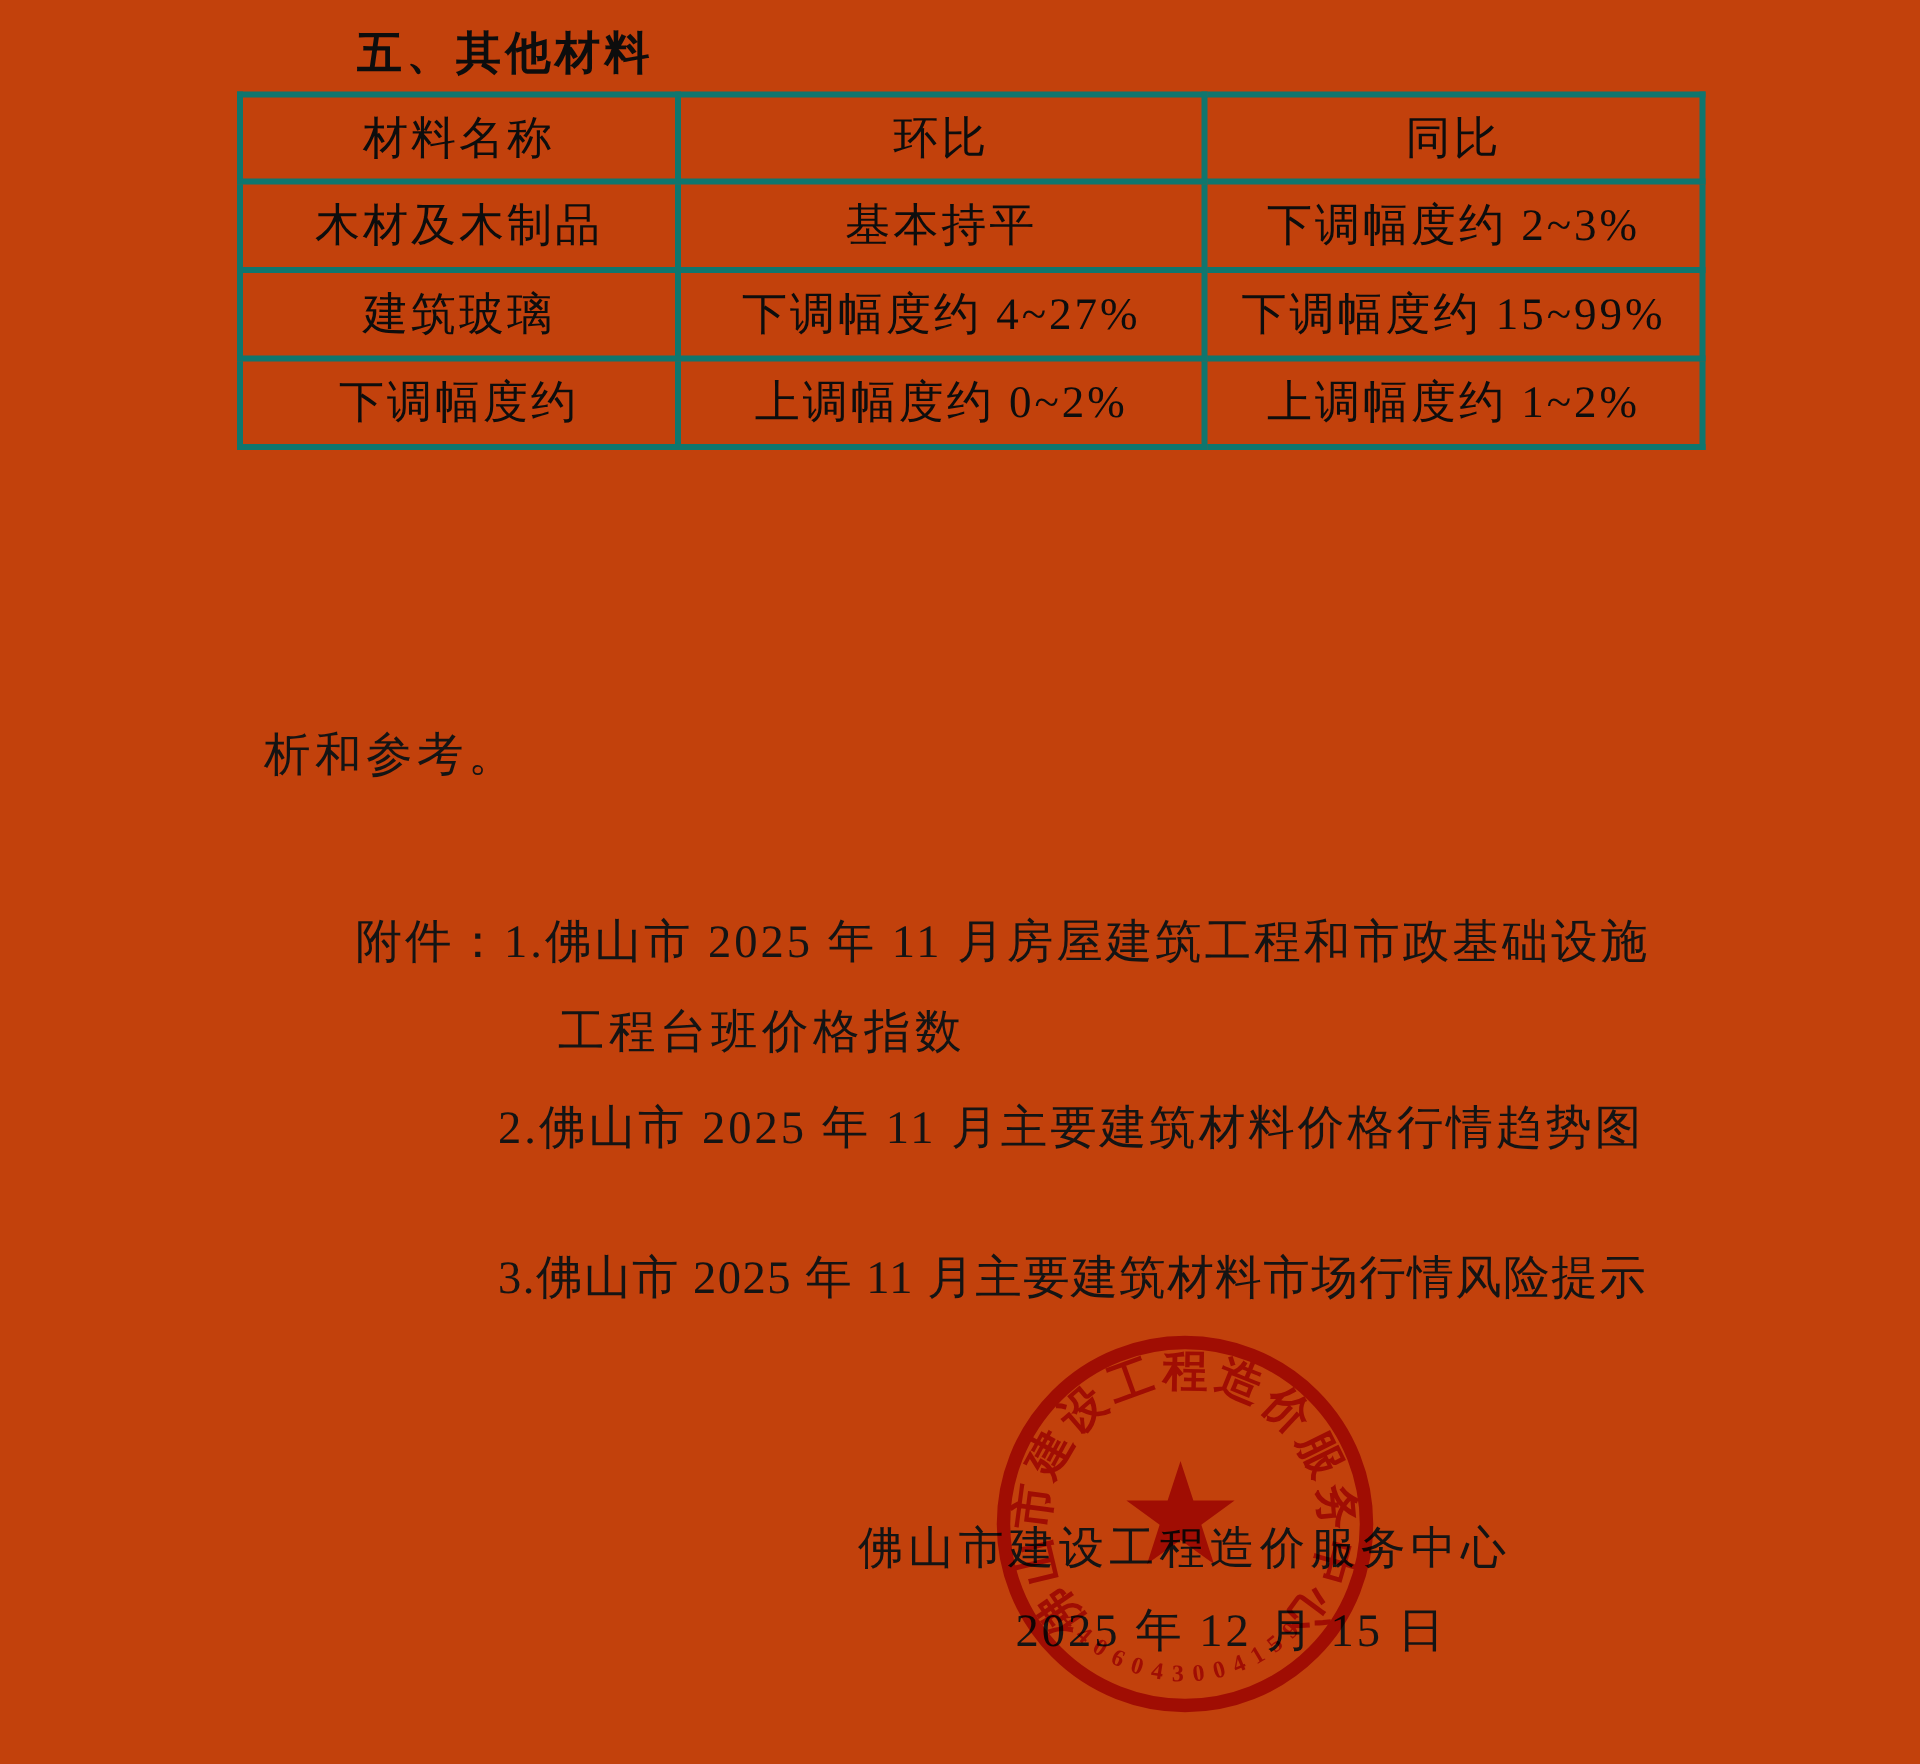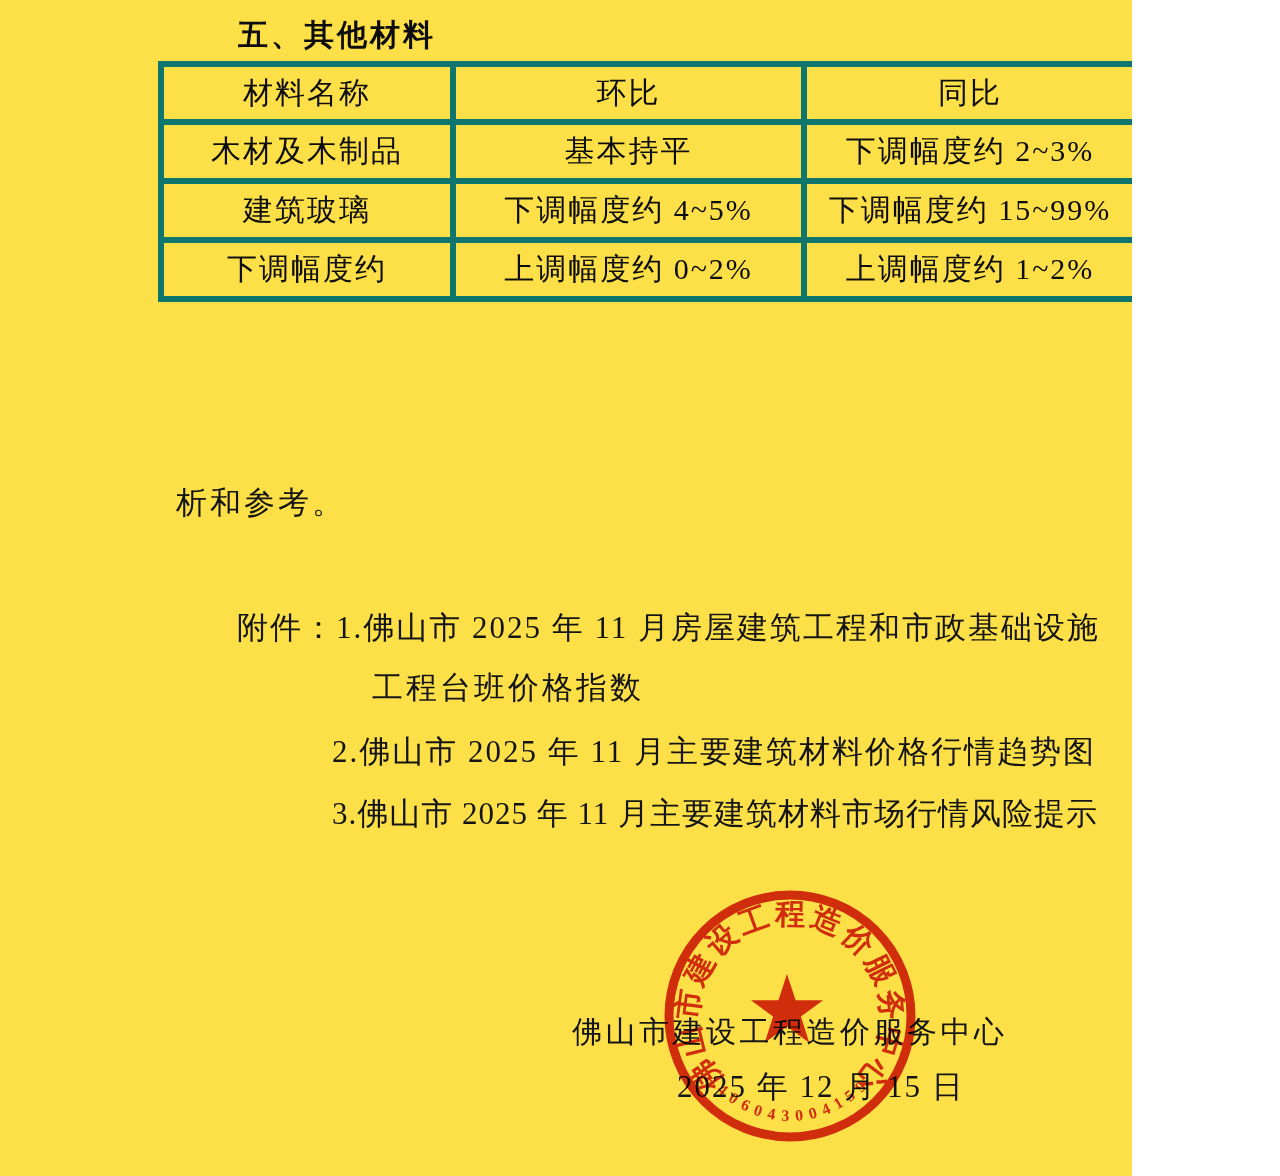--- a/index.html
+++ b/index.html
@@ -1,21 +1,21 @@
 <!DOCTYPE html>
 <html><head>
 <meta charset="utf-8">
 <style>
   * { margin: 0; padding: 0; box-sizing: border-box; }
   html,body { background:#ffffff; }
   .page {
     position: relative;
-    width: 1132px;
+    width: 1280px;
     height: 1176px;
-    background: #fde047;
+    background: #c2410c;
     overflow: hidden;
     font-family: "Liberation Serif", "DejaVu Serif", serif;
     color: #111111;
   }
   .doc-title {
     position: absolute;
     left: 238px; top: 15px;
     font-family: "DejaVu Sans", "Liberation Sans", sans-serif;
     font-weight: bold;
     font-size: 30px;
@@ -26,21 +26,21 @@
   table.materials {
     position: absolute;
     left: 158px; top: 61px;
     width: 975px;
     border-collapse: collapse;
     table-layout: fixed;
     font-size: 30px;
     color: #0d0d0d;
   }
   table.materials td, table.materials th {
-    border: 6px solid #0f766e;
+    border: 4px solid #0f766e;
     text-align: center;
     vertical-align: middle;
     font-weight: normal;
     letter-spacing: 2px;
     padding: 0;
     white-space: nowrap;
   }
   .col-name { width: 292px; }
   .col-mom  { width: 351px; }
   .col-yoy  { width: 332px; }
@@ -59,21 +59,21 @@
     letter-spacing: 0;
     text-align: justify;
     text-align-last: justify;
     white-space: normal;
     line-height: 36px;
   }
   .par-line2 { left: 176px; top: 482px; }
   .att-line1 { left: 237px; top: 607px; letter-spacing: 2px; }
   .att-line2 { left: 372px; top: 667px; }
   .att-line3 { left: 332px; top: 731px; letter-spacing: 2px; }
-  .att-line4 { left: 332px; top: 793px; letter-spacing: 1px; }
+  .att-line4 { left: 332px; top: 831px; letter-spacing: 1px; }
   .sig-org {
     position: absolute;
     left: 572px; top: 1012px;
     font-size: 30px;
     letter-spacing: 3.5px;
     white-space: nowrap;
     color: #141414;
     z-index: 2;
   }
   .sig-date {
@@ -114,21 +114,21 @@
         <td class="col-mom">环比</td>
         <td class="col-yoy">同比</td>
       </tr>
       <tr class="row">
         <td>木材及木制品</td>
         <td>基本持平</td>
         <td>下调幅度约 2~3%</td>
       </tr>
       <tr class="row">
         <td>建筑玻璃</td>
-        <td>下调幅度约 4~5%</td>
+        <td>下调幅度约 4~27%</td>
         <td>下调幅度约 15~99%</td>
       </tr>
       <tr class="row">
         <td>下调幅度约</td>
         <td>上调幅度约 0~2%</td>
         <td>上调幅度约 1~2%</td>
       </tr>
     </tbody>
   </table>
 

